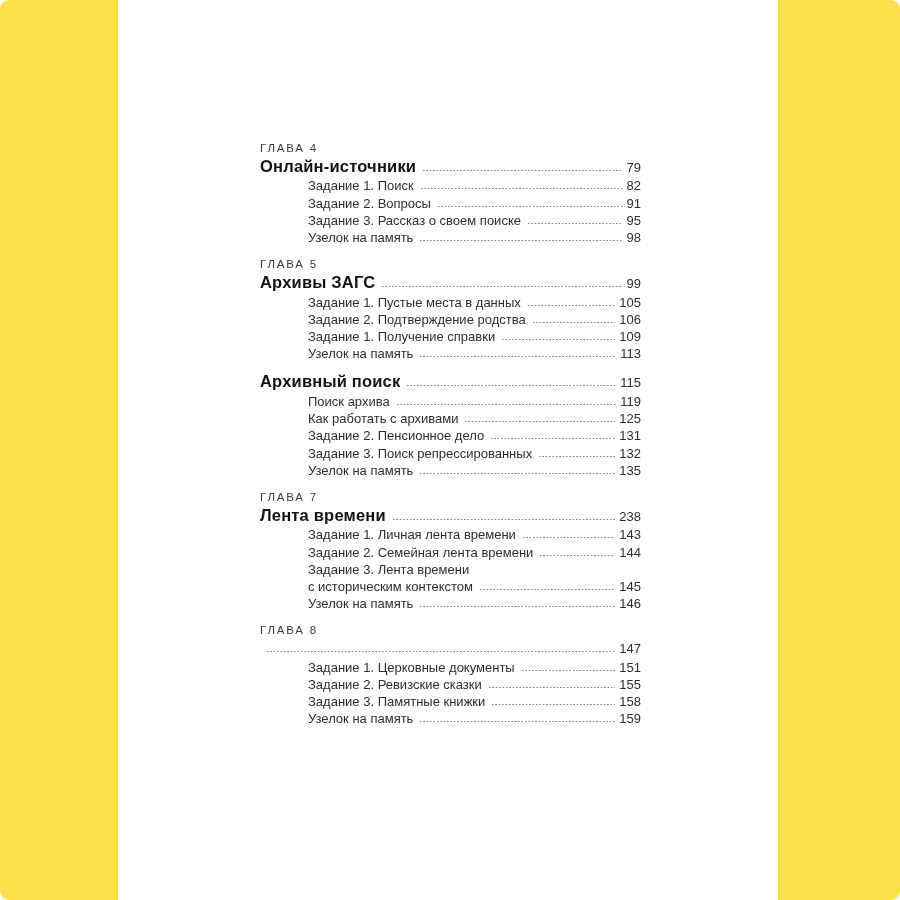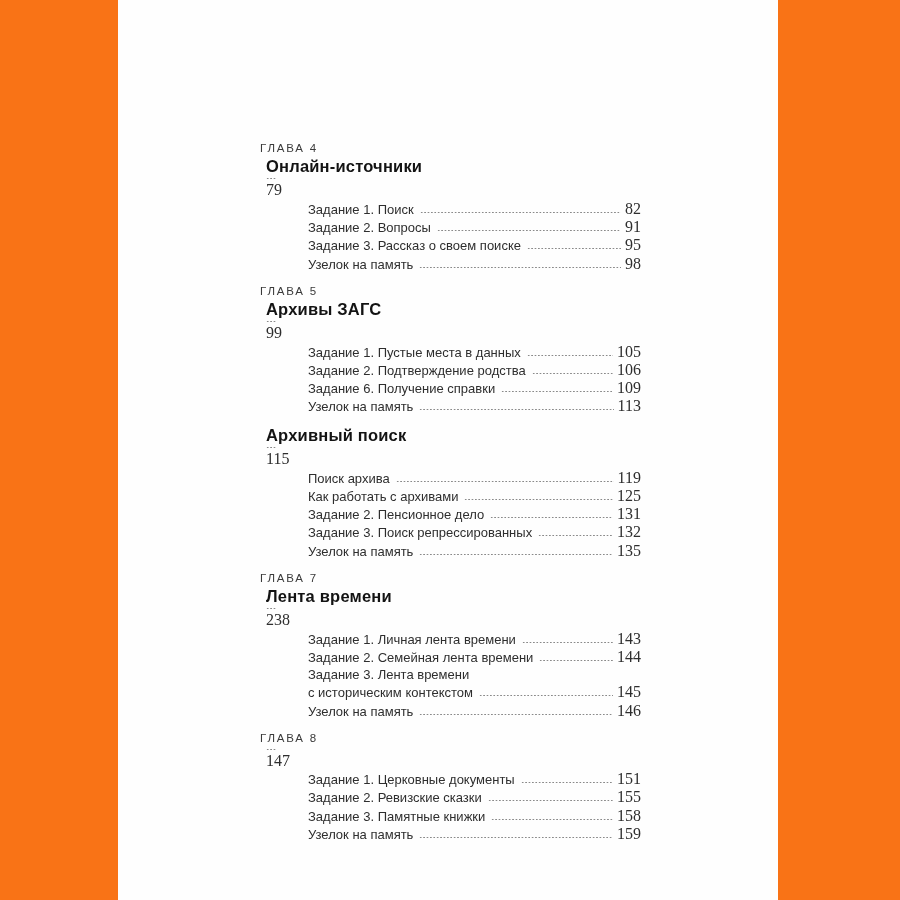--- a/index.html
+++ b/index.html
@@ -5,22 +5,23 @@
   html, body {
     margin: 0;
     padding: 0;
     background: #ffffff;
     font-family: "Liberation Sans", "DejaVu Sans", sans-serif;
   }
   .canvas {
     position: relative;
     width: 900px;
     height: 900px;
-    background: #f97316;
+    background: #fde047;
     overflow: hidden;
+    border-radius: 9px;
   }
   
   .book-page {
     position: absolute;
     left: 118px;
     top: 0;
     width: 660px;
     height: 900px;
     background: #fefefe;
   }
@@ -38,44 +39,43 @@
     letter-spacing: 1.8px;
     color: #3a3a3a;
   }
   .row {
     display: flex;
     align-items: baseline;
     font-size: 13px;
     line-height: 17.2px;
     color: #2e2e2e;
   }
-  .title-row { line-height: 19.6px; flex-direction: column; }
+  .title-row { line-height: 19.6px; }
   .title {
     font-size: 16.5px;
     font-weight: bold;
     color: #131313;
     letter-spacing: 0.2px;
     white-space: nowrap;
   }
   .entry-text { white-space: nowrap; margin-left: 48px; }
   .leader {
     flex: 1 1 auto;
     min-width: 10px;
     height: 4px;
     margin: 0 4px 0 6px;
     background-image: radial-gradient(circle, #8a8a8a 0.85px, rgba(0,0,0,0) 1.05px);
     background-size: 3.4px 3px;
     background-repeat: repeat-x;
     background-position: left bottom;
   }
   .pg {
-    font-size: 16px;
+    font-size: 13px;
     color: #2e2e2e;
     white-space: nowrap;
-    font-family: Liberation Serif, serif;
   }
 </style>
 </head>
 <body>
 
 <div class="canvas">
   <div class="book-page">
     <div class="toc">
 
       <section class="chapter">
@@ -118,21 +118,21 @@
           <span class="entry-text">Задание 1. Пустые места в данных</span>
           <span class="leader"></span>
           <span class="pg">105</span>
         </div>
         <div class="row">
           <span class="entry-text">Задание 2. Подтверждение родства</span>
           <span class="leader"></span>
           <span class="pg">106</span>
         </div>
         <div class="row">
-          <span class="entry-text">Задание 6. Получение справки</span>
+          <span class="entry-text">Задание 1. Получение справки</span>
           <span class="leader"></span>
           <span class="pg">109</span>
         </div>
         <div class="row">
           <span class="entry-text">Узелок на память</span>
           <span class="leader"></span>
           <span class="pg">113</span>
         </div>
       </section>
 

